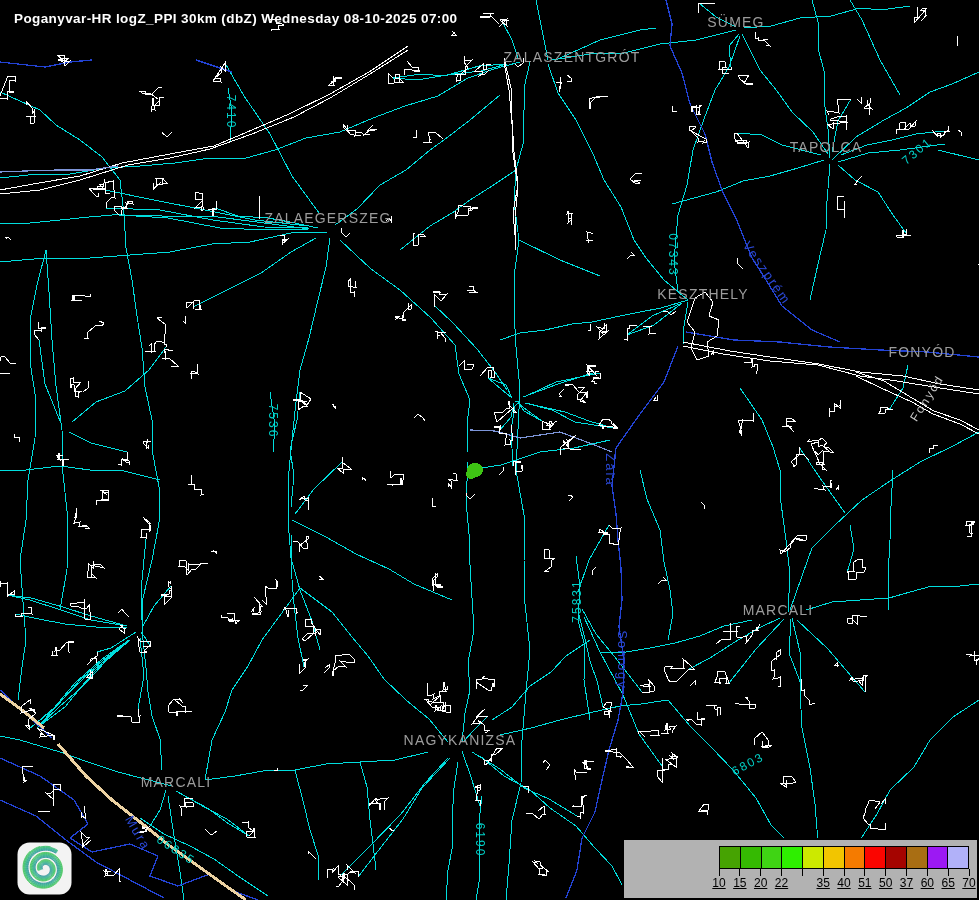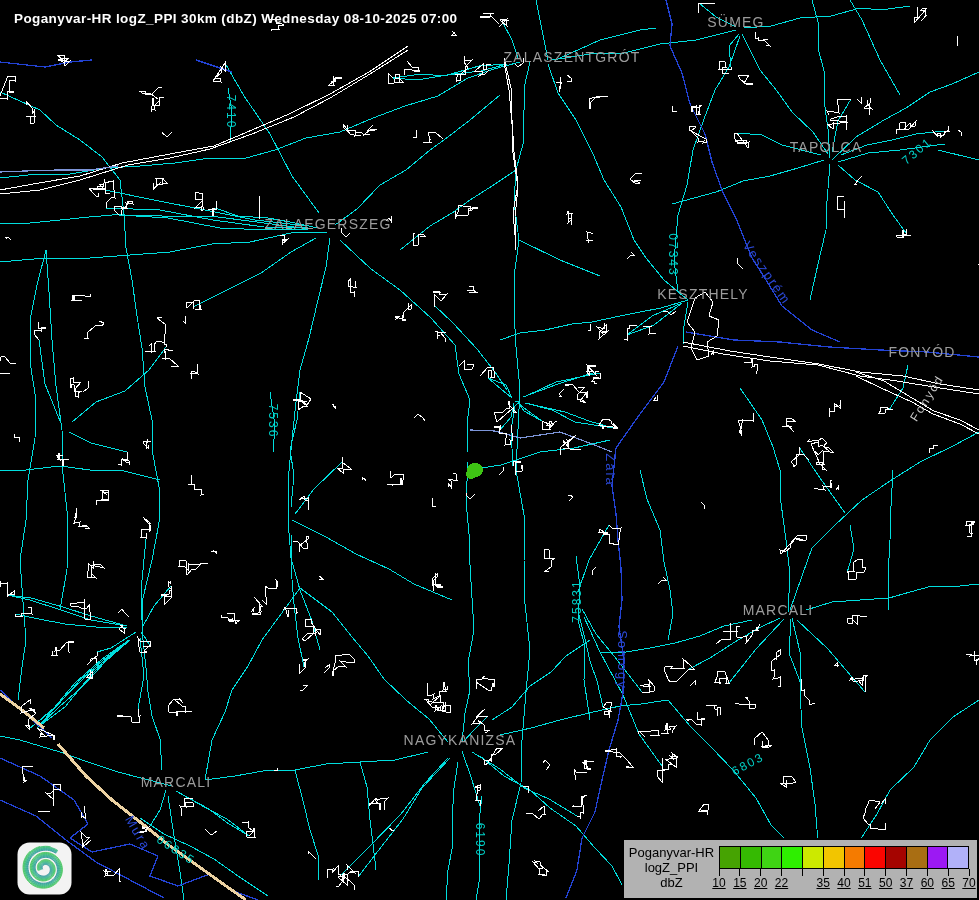--- a/index.html
+++ b/index.html
@@ -423,21 +423,21 @@
   <g id="echo-group">
       <ellipse cx="475" cy="470" rx="8" ry="7" fill="#3ec414"></ellipse>
       <circle cx="471" cy="474" r="5" fill="#3ec414"></circle>
     </g>
 </svg>
 
 <div id="label-layer">
     <div class="lbl lbl-city" style="left: 736px; top: 22px; transform: translate(-50%, -50%) rotate(0deg);">SÜMEG</div>
     <div class="lbl lbl-city" style="left: 572px; top: 57px; transform: translate(-50%, -50%) rotate(0deg);">ZALASZENTGRÓT</div>
     <div class="lbl lbl-city" style="left: 826px; top: 147px; transform: translate(-50%, -50%) rotate(0deg);">TAPOLCA</div>
-    <div class="lbl lbl-city" style="left: 328px; top: 224px; transform: translate(-50%, -50%) rotate(0deg);">ZALAEGERSZEG</div>
+    <div class="lbl lbl-city" style="left: 328px; top: 218px; transform: translate(-50%, -50%) rotate(0deg);">ZALAEGERSZEG</div>
     <div class="lbl lbl-city" style="left: 703px; top: 294px; transform: translate(-50%, -50%) rotate(0deg);">KESZTHELY</div>
     <div class="lbl lbl-city" style="left: 922px; top: 352px; transform: translate(-50%, -50%) rotate(0deg);">FONYÓD</div>
     <div class="lbl lbl-city" style="left: 778px; top: 610px; transform: translate(-50%, -50%) rotate(0deg);">MARCALI</div>
     <div class="lbl lbl-city" style="left: 460px; top: 740px; transform: translate(-50%, -50%) rotate(0deg);">NAGYKANIZSA</div>
     <div class="lbl lbl-city" style="left: 176px; top: 782px; transform: translate(-50%, -50%) rotate(0deg);">MARCALI</div>
     <div class="lbl lbl-road" style="left: 231px; top: 112px; transform: translate(-50%, -50%) rotate(90deg);">7410</div>
     <div class="lbl lbl-road" style="left: 273px; top: 421px; transform: translate(-50%, -50%) rotate(90deg);">7536</div>
     <div class="lbl lbl-road" style="left: 673px; top: 255px; transform: translate(-50%, -50%) rotate(90deg);">07343</div>
     <div class="lbl lbl-road" style="left: 577px; top: 601px; transform: translate(-50%, -50%) rotate(-90deg);">75831</div>
     <div class="lbl lbl-road" style="left: 480px; top: 840px; transform: translate(-50%, -50%) rotate(90deg);">6190</div>
@@ -447,25 +447,20 @@
     <div class="lbl lbl-county" style="left: 767px; top: 273px; transform: translate(-50%, -50%) rotate(55deg);">Veszprém</div>
     <div class="lbl lbl-county" style="left: 610px; top: 470px; transform: translate(-50%, -50%) rotate(90deg);">Zala</div>
     <div class="lbl lbl-county" style="left: 622px; top: 660px; transform: translate(-50%, -50%) rotate(90deg);">Somogy</div>
     <div class="lbl lbl-county" style="left: 138px; top: 833px; transform: translate(-50%, -50%) rotate(60deg);">Mura</div>
     <div class="lbl lbl-shore" style="left: 927px; top: 398px; transform: translate(-50%, -50%) rotate(-58deg);">Fonyód</div>
   </div>
 
 <div id="map-title">Poganyvar-HR logZ_PPI 30km (dbZ) Wednesday 08-10-2025 07:00</div>
 
 <div id="legend">
-  <div id="legend-text">
-    <div>Poganyvar-HR</div>
-    <div>logZ_PPI</div>
-    <div>dbZ</div>
-  </div>
   <div id="legend-bar">
       <div class="legend-cell" style="background: rgb(70, 163, 2);"></div>
       <div class="legend-cell" style="background: rgb(53, 186, 2);"></div>
       <div class="legend-cell" style="background: rgb(63, 212, 20);"></div>
       <div class="legend-cell" style="background: rgb(46, 239, 0);"></div>
       <div class="legend-cell" style="background: rgb(204, 233, 0);"></div>
       <div class="legend-cell" style="background: rgb(242, 197, 0);"></div>
       <div class="legend-cell" style="background: rgb(245, 123, 0);"></div>
       <div class="legend-cell" style="background: rgb(251, 5, 0);"></div>
       <div class="legend-cell" style="background: rgb(165, 4, 0);"></div>

